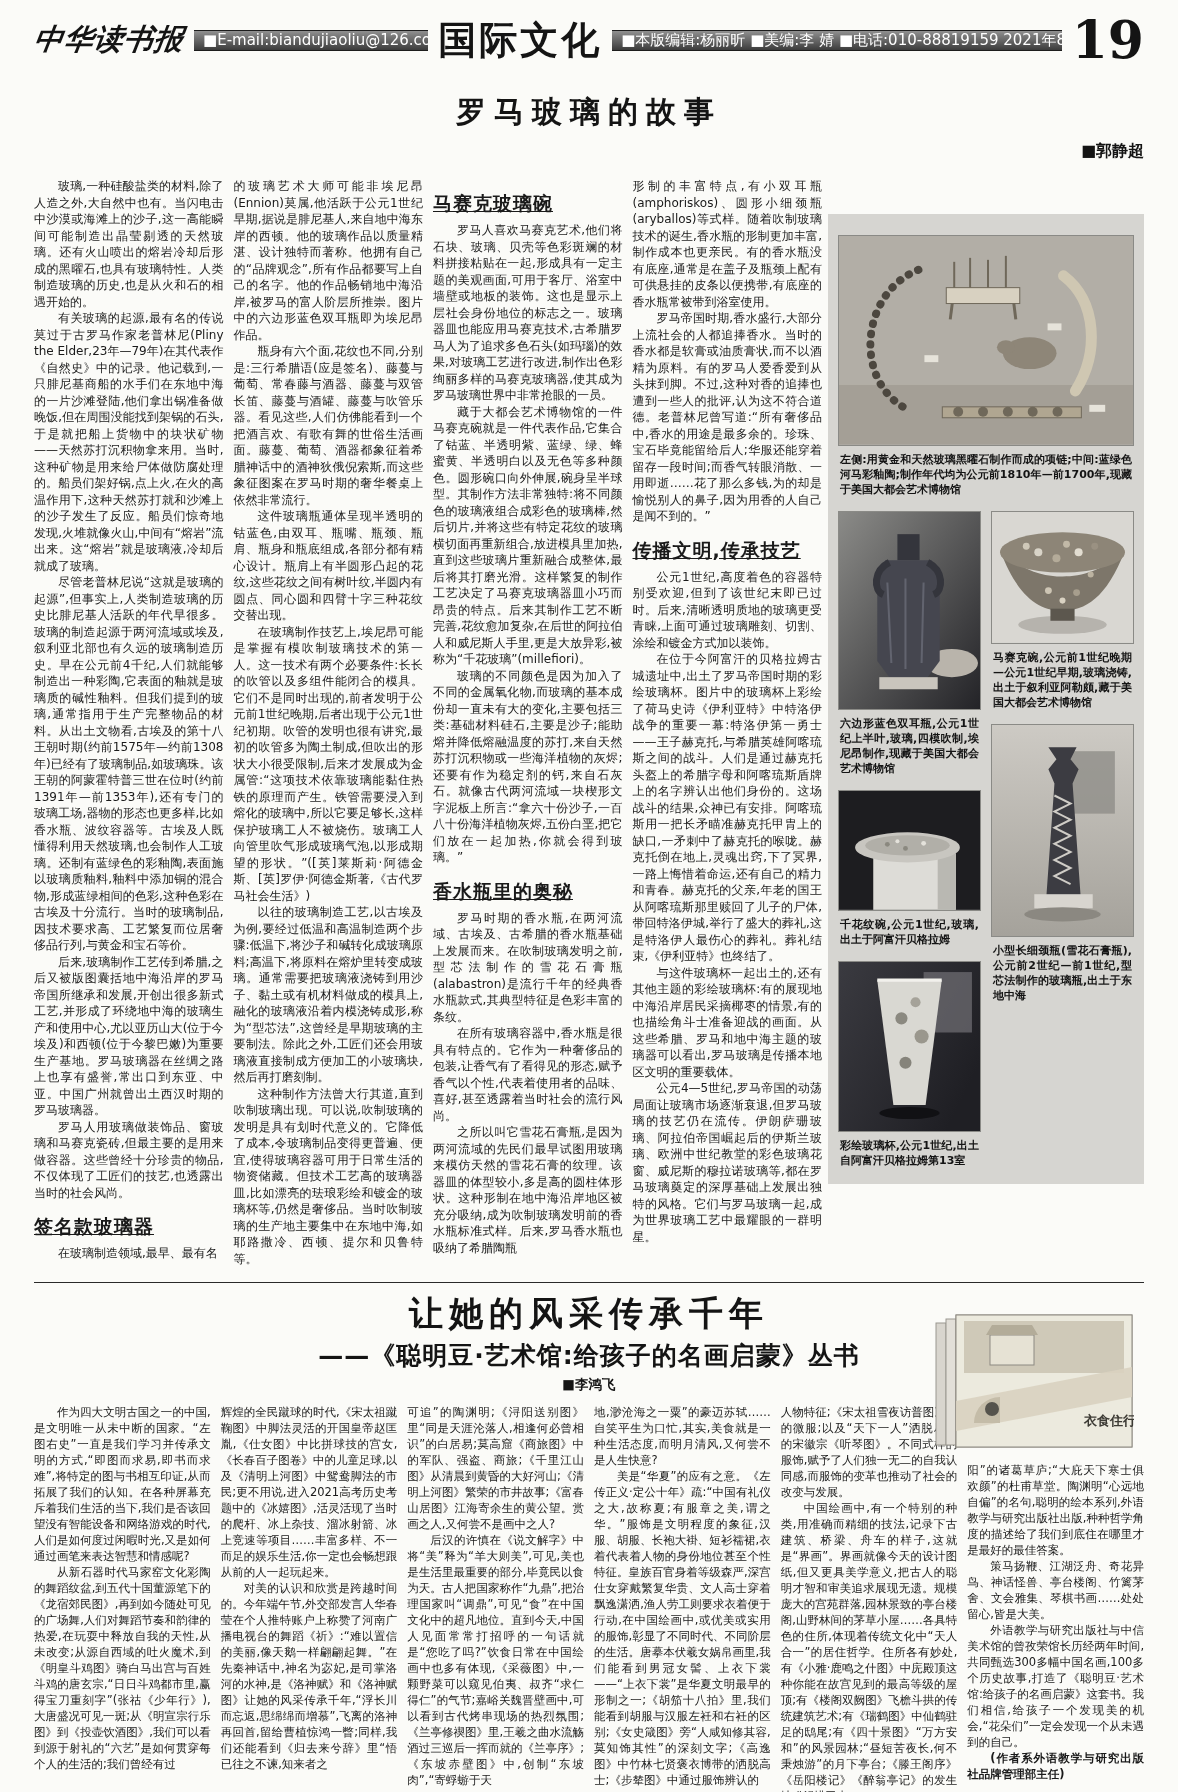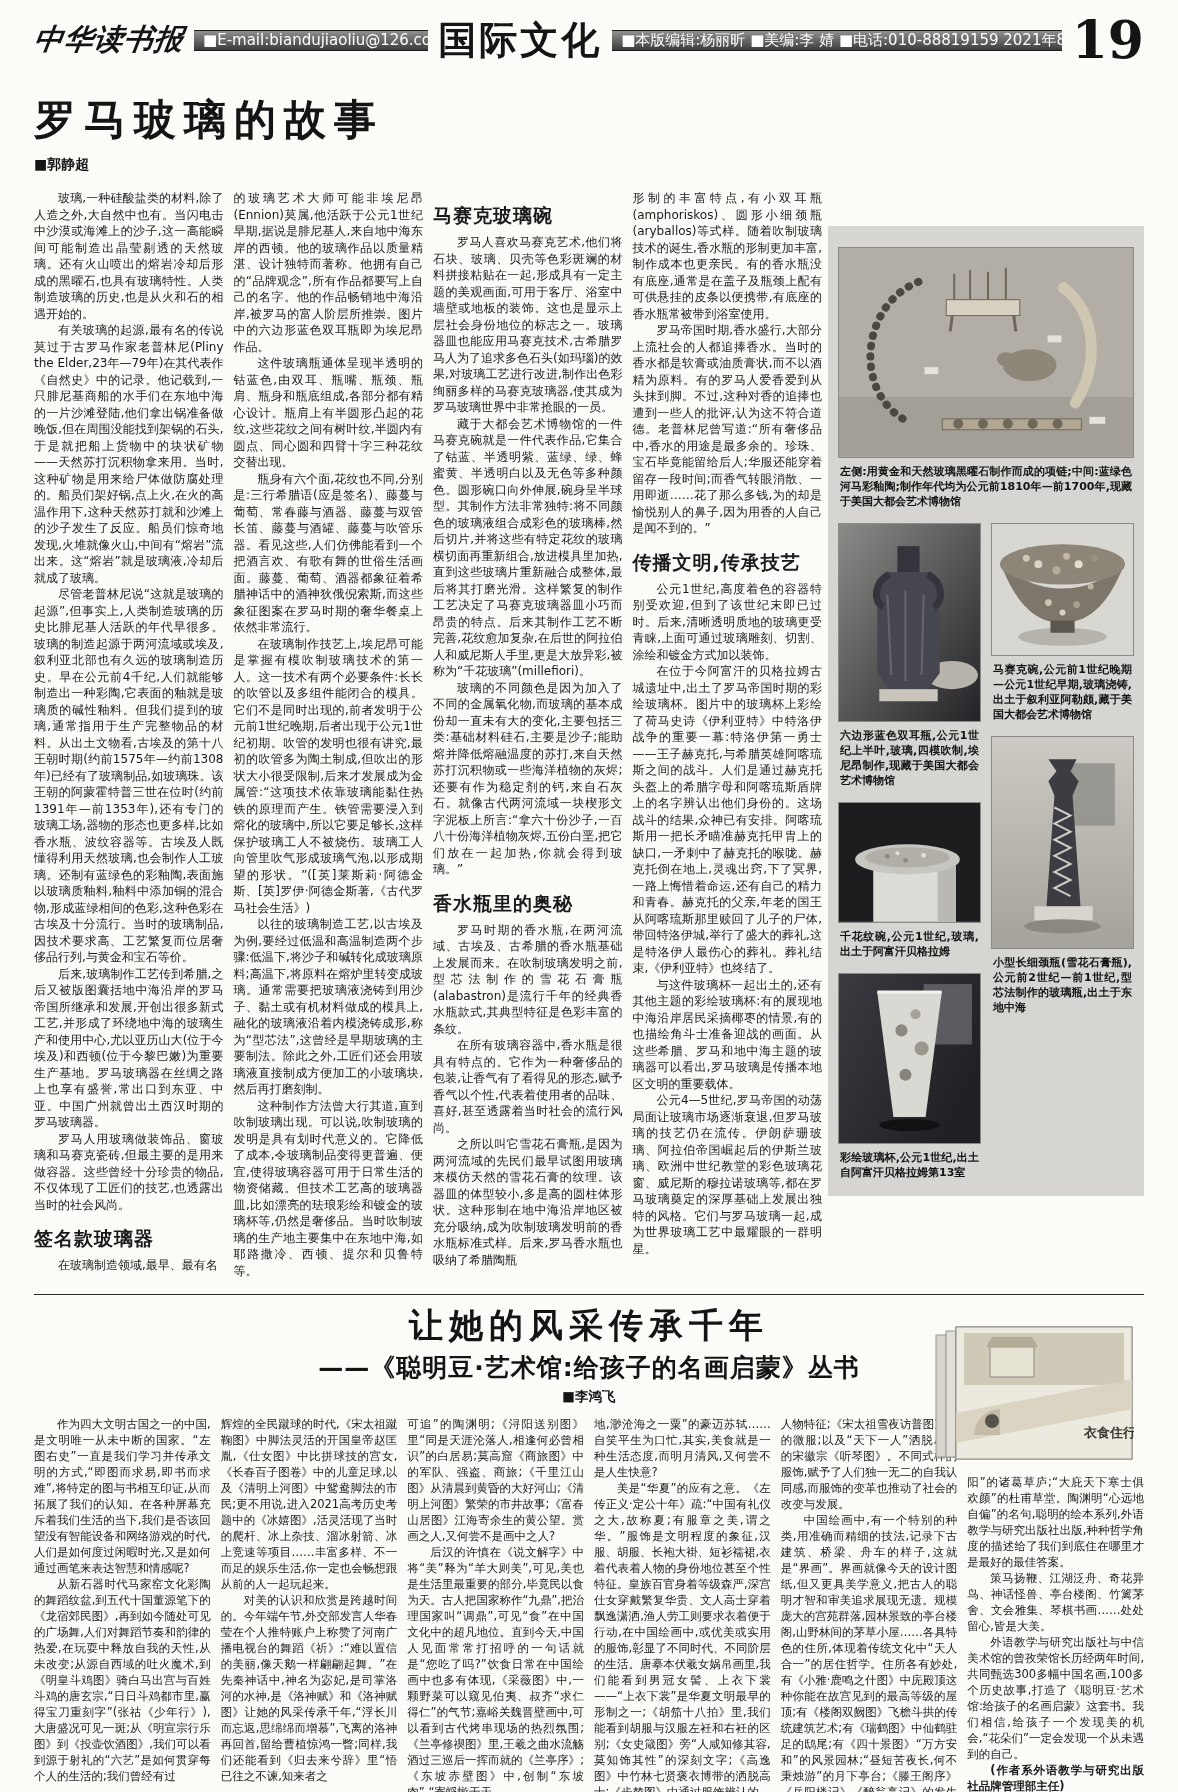--- a/index.html
+++ b/index.html
@@ -12,30 +12,30 @@
         font-size:29px;letter-spacing:1px;transform:skewX(-8deg);white-space:nowrap;flex:0 0 auto;}
   .head-bar{flex:1 1 auto;height:19px;line-height:19px;color:#fff;font-size:15px;
         background:linear-gradient(#909090,#3c3c3c);border-top:1px solid #1d1d1d;
         border-bottom:1px solid #1d1d1d;padding:0 9px;white-space:nowrap;overflow:hidden;}
   .head-bar.right{text-align:left;flex:1.2 1 auto;}
   .section-title{font-family:"DejaVu Serif","Liberation Serif",serif;font-weight:900;
         font-size:38px;letter-spacing:3px;white-space:nowrap;flex:0 0 auto;}
   .page-num{font-family:"DejaVu Serif","Liberation Serif",serif;font-weight:bold;font-size:52px;
         line-height:1;flex:0 0 auto;}
   
-  .main-title{font-family:"DejaVu Serif","Liberation Serif",serif;
-        font-weight:900;font-size:42px;letter-spacing:8px;margin:24px 0 8px;}
-  .byline{text-align:left;font-size:14px;font-weight:bold;margin:0 0 16px;}
+  .main-title{text-align:center;font-family:"DejaVu Serif","Liberation Serif",serif;
+        font-weight:900;font-size:30px;letter-spacing:8px;margin:24px 0 8px;}
+  .byline{text-align:right;font-size:16px;font-weight:bold;margin:0 0 16px;}
   .top-layout{display:flex;gap:6px;align-items:flex-start;}
   .cols{flex:1 1 auto;display:flex;gap:10px;}
   .col{flex:1 1 0;font-size:12px;line-height:16.5px;text-align:justify;color:#1a1a1a;}
   .col p{margin:0;text-indent:2em;}
   .col p.noindent{text-indent:0;}
   .col p.author-note{font-weight:bold;}
-  .col h3{font-size:19px;line-height:24px;font-weight:900;margin:13px 0 7px;letter-spacing:1px;}
+  .col h3{font-size:19px;line-height:24px;font-weight:900;margin:13px 0 7px;letter-spacing:1px;text-decoration:underline;}
   
   .photo-panel{flex:0 0 316px;background:#d6d5d1;padding:21px 10px 16px;box-sizing:border-box;
         margin-top:36px;}
   figure{margin:0;}
   figure svg{display:block;width:100%;height:auto;border:1px solid #8a8a86;box-sizing:border-box;background:#bbb;}
   figcaption{font-size:11px;line-height:15px;font-weight:bold;text-align:justify;margin:6px 2px 0;}
   .panel-grid{display:flex;gap:10px;margin-top:14px;}
   .panel-col{flex:1 1 0;display:flex;flex-direction:column;gap:14px;}
   
   .divider{border:none;border-top:1.5px solid #2a2a2a;margin:15px 0 8px;}
@@ -74,22 +74,22 @@
             <p>玻璃,一种硅酸盐类的材料,除了人造之外,大自然中也有。当闪电击中沙漠或海滩上的沙子,这一高能瞬间可能制造出晶莹剔透的天然玻璃。还有火山喷出的熔岩冷却后形成的黑曜石,也具有玻璃特性。人类制造玻璃的历史,也是从火和石的相遇开始的。</p>
             <p>有关玻璃的起源,最有名的传说莫过于古罗马作家老普林尼(Pliny the Elder,23年—79年)在其代表作《自然史》中的记录。他记载到,一只腓尼基商船的水手们在东地中海的一片沙滩登陆,他们拿出锅准备做晚饭,但在周围没能找到架锅的石头,于是就把船上货物中的块状矿物——天然苏打沉积物拿来用。当时,这种矿物是用来给尸体做防腐处理的。船员们架好锅,点上火,在火的高温作用下,这种天然苏打就和沙滩上的沙子发生了反应。船员们惊奇地发现,火堆就像火山,中间有“熔岩”流出来。这“熔岩”就是玻璃液,冷却后就成了玻璃。</p>
             <p>尽管老普林尼说“这就是玻璃的起源”,但事实上,人类制造玻璃的历史比腓尼基人活跃的年代早很多。玻璃的制造起源于两河流域或埃及,叙利亚北部也有久远的玻璃制造历史。早在公元前4千纪,人们就能够制造出一种彩陶,它表面的釉就是玻璃质的碱性釉料。但我们提到的玻璃,通常指用于生产完整物品的材料。从出土文物看,古埃及的第十八王朝时期(约前1575年—约前1308年)已经有了玻璃制品,如玻璃珠。该王朝的阿蒙霍特普三世在位时(约前1391年—前1353年),还有专门的玻璃工场,器物的形态也更多样,比如香水瓶、波纹容器等。古埃及人既懂得利用天然玻璃,也会制作人工玻璃。还制有蓝绿色的彩釉陶,表面施以玻璃质釉料,釉料中添加铜的混合物,形成蓝绿相间的色彩,这种色彩在古埃及十分流行。当时的玻璃制品,因技术要求高、工艺繁复而位居奢侈品行列,与黄金和宝石等价。</p>
             <p>后来,玻璃制作工艺传到希腊,之后又被版图囊括地中海沿岸的罗马帝国所继承和发展,开创出很多新式工艺,并形成了环绕地中海的玻璃生产和使用中心,尤以亚历山大(位于今埃及)和西顿(位于今黎巴嫩)为重要生产基地。罗马玻璃器在丝绸之路上也享有盛誉,常出口到东亚、中亚。中国广州就曾出土西汉时期的罗马玻璃器。</p>
             <p>罗马人用玻璃做装饰品、窗玻璃和马赛克瓷砖,但最主要的是用来做容器。这些曾经十分珍贵的物品,不仅体现了工匠们的技艺,也透露出当时的社会风尚。</p>
             <h3>签名款玻璃器</h3>
             <p>在玻璃制造领域,最早、最有名</p>
           </div>
           <div class="col">
             <p class="noindent">的玻璃艺术大师可能非埃尼昂(Ennion)莫属,他活跃于公元1世纪早期,据说是腓尼基人,来自地中海东岸的西顿。他的玻璃作品以质量精湛、设计独特而著称。他拥有自己的“品牌观念”,所有作品都要写上自己的名字。他的作品畅销地中海沿岸,被罗马的富人阶层所推崇。图片中的六边形蓝色双耳瓶即为埃尼昂作品。</p>
+            <p>瓶身有六个面,花纹也不同,分别是:三行希腊语(应是签名)、藤蔓与葡萄、常春藤与酒器、藤蔓与双管长笛、藤蔓与酒罐、藤蔓与吹管乐器。看见这些,人们仿佛能看到一个把酒言欢、有歌有舞的世俗生活画面。藤蔓、葡萄、酒器都象征着希腊神话中的酒神狄俄倪索斯,而这些象征图案在罗马时期的奢华餐桌上依然非常流行。</p>
             <p>这件玻璃瓶通体呈现半透明的钴蓝色,由双耳、瓶嘴、瓶颈、瓶肩、瓶身和瓶底组成,各部分都有精心设计。瓶肩上有半圆形凸起的花纹,这些花纹之间有树叶纹,半圆内有圆点、同心圆和四臂十字三种花纹交替出现。</p>
-            <p>瓶身有六个面,花纹也不同,分别是:三行希腊语(应是签名)、藤蔓与葡萄、常春藤与酒器、藤蔓与双管长笛、藤蔓与酒罐、藤蔓与吹管乐器。看见这些,人们仿佛能看到一个把酒言欢、有歌有舞的世俗生活画面。藤蔓、葡萄、酒器都象征着希腊神话中的酒神狄俄倪索斯,而这些象征图案在罗马时期的奢华餐桌上依然非常流行。</p>
             <p>在玻璃制作技艺上,埃尼昂可能是掌握有模吹制玻璃技术的第一人。这一技术有两个必要条件:长长的吹管以及多组件能闭合的模具。它们不是同时出现的,前者发明于公元前1世纪晚期,后者出现于公元1世纪初期。吹管的发明也很有讲究,最初的吹管多为陶土制成,但吹出的形状大小很受限制,后来才发展成为金属管:“这项技术依靠玻璃能黏住热铁的原理而产生。铁管需要浸入到熔化的玻璃中,所以它要足够长,这样保护玻璃工人不被烧伤。玻璃工人向管里吹气形成玻璃气泡,以形成期望的形状。”([英]莱斯莉·阿德金斯、[英]罗伊·阿德金斯著,《古代罗马社会生活》)</p>
             <p>以往的玻璃制造工艺,以古埃及为例,要经过低温和高温制造两个步骤:低温下,将沙子和碱转化成玻璃原料;高温下,将原料在熔炉里转变成玻璃。通常需要把玻璃液浇铸到用沙子、黏土或有机材料做成的模具上,融化的玻璃液沿着内模浇铸成形,称为“型芯法”,这曾经是早期玻璃的主要制法。除此之外,工匠们还会用玻璃液直接制成方便加工的小玻璃块,然后再打磨刻制。</p>
             <p>这种制作方法曾大行其道,直到吹制玻璃出现。可以说,吹制玻璃的发明是具有划时代意义的。它降低了成本,令玻璃制品变得更普遍、便宜,使得玻璃容器可用于日常生活的物资储藏。但技术工艺高的玻璃器皿,比如漂亮的珐琅彩绘和镀金的玻璃杯等,仍然是奢侈品。当时吹制玻璃的生产地主要集中在东地中海,如耶路撒冷、西顿、提尔和贝鲁特等。</p>
           </div>
           <div class="col">
             <h3>马赛克玻璃碗</h3>
             <p>罗马人喜欢马赛克艺术,他们将石块、玻璃、贝壳等色彩斑斓的材料拼接粘贴在一起,形成具有一定主题的美观画面,可用于客厅、浴室中墙壁或地板的装饰。这也是显示上层社会身份地位的标志之一。玻璃器皿也能应用马赛克技术,古希腊罗马人为了追求多色石头(如玛瑙)的效果,对玻璃工艺进行改进,制作出色彩绚丽多样的马赛克玻璃器,使其成为罗马玻璃世界中非常抢眼的一员。</p>
             <p>藏于大都会艺术博物馆的一件马赛克碗就是一件代表作品,它集合了钴蓝、半透明紫、蓝绿、绿、蜂蜜黄、半透明白以及无色等多种颜色。圆形碗口向外伸展,碗身呈半球型。其制作方法非常独特:将不同颜色的玻璃液组合成彩色的玻璃棒,然后切片,并将这些有特定花纹的玻璃横切面再重新组合,放进模具里加热,直到这些玻璃片重新融合成整体,最后将其打磨光滑。这样繁复的制作工艺决定了马赛克玻璃器皿小巧而昂贵的特点。后来其制作工艺不断完善,花纹愈加复杂,在后世的阿拉伯人和威尼斯人手里,更是大放异彩,被称为“千花玻璃”(millefiori)。</p>
             <p>玻璃的不同颜色是因为加入了不同的金属氧化物,而玻璃的基本成份却一直未有大的变化,主要包括三类:基础材料硅石,主要是沙子;能助熔并降低熔融温度的苏打,来自天然苏打沉积物或一些海洋植物的灰烬;还要有作为稳定剂的钙,来自石灰石。就像古代两河流域一块楔形文字泥板上所言:“拿六十份沙子,一百八十份海洋植物灰烬,五份白垩,把它们放在一起加热,你就会得到玻璃。”</p>
             <h3>香水瓶里的奥秘</h3>

